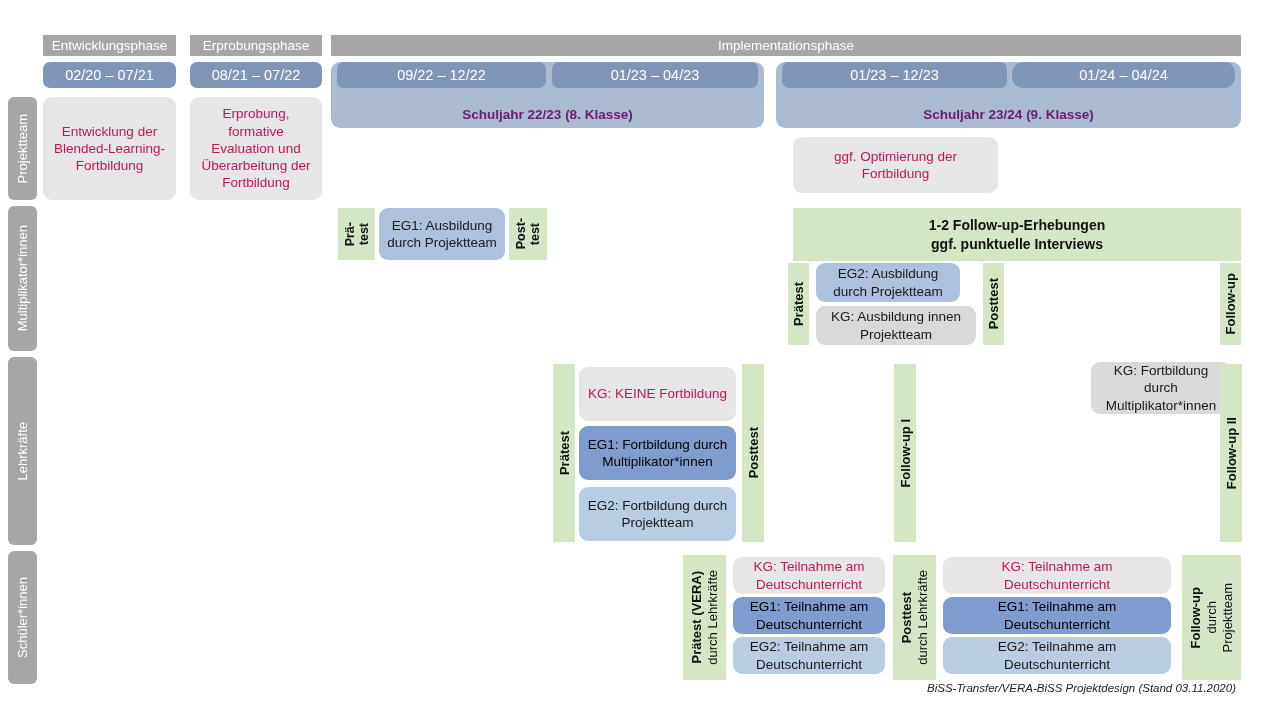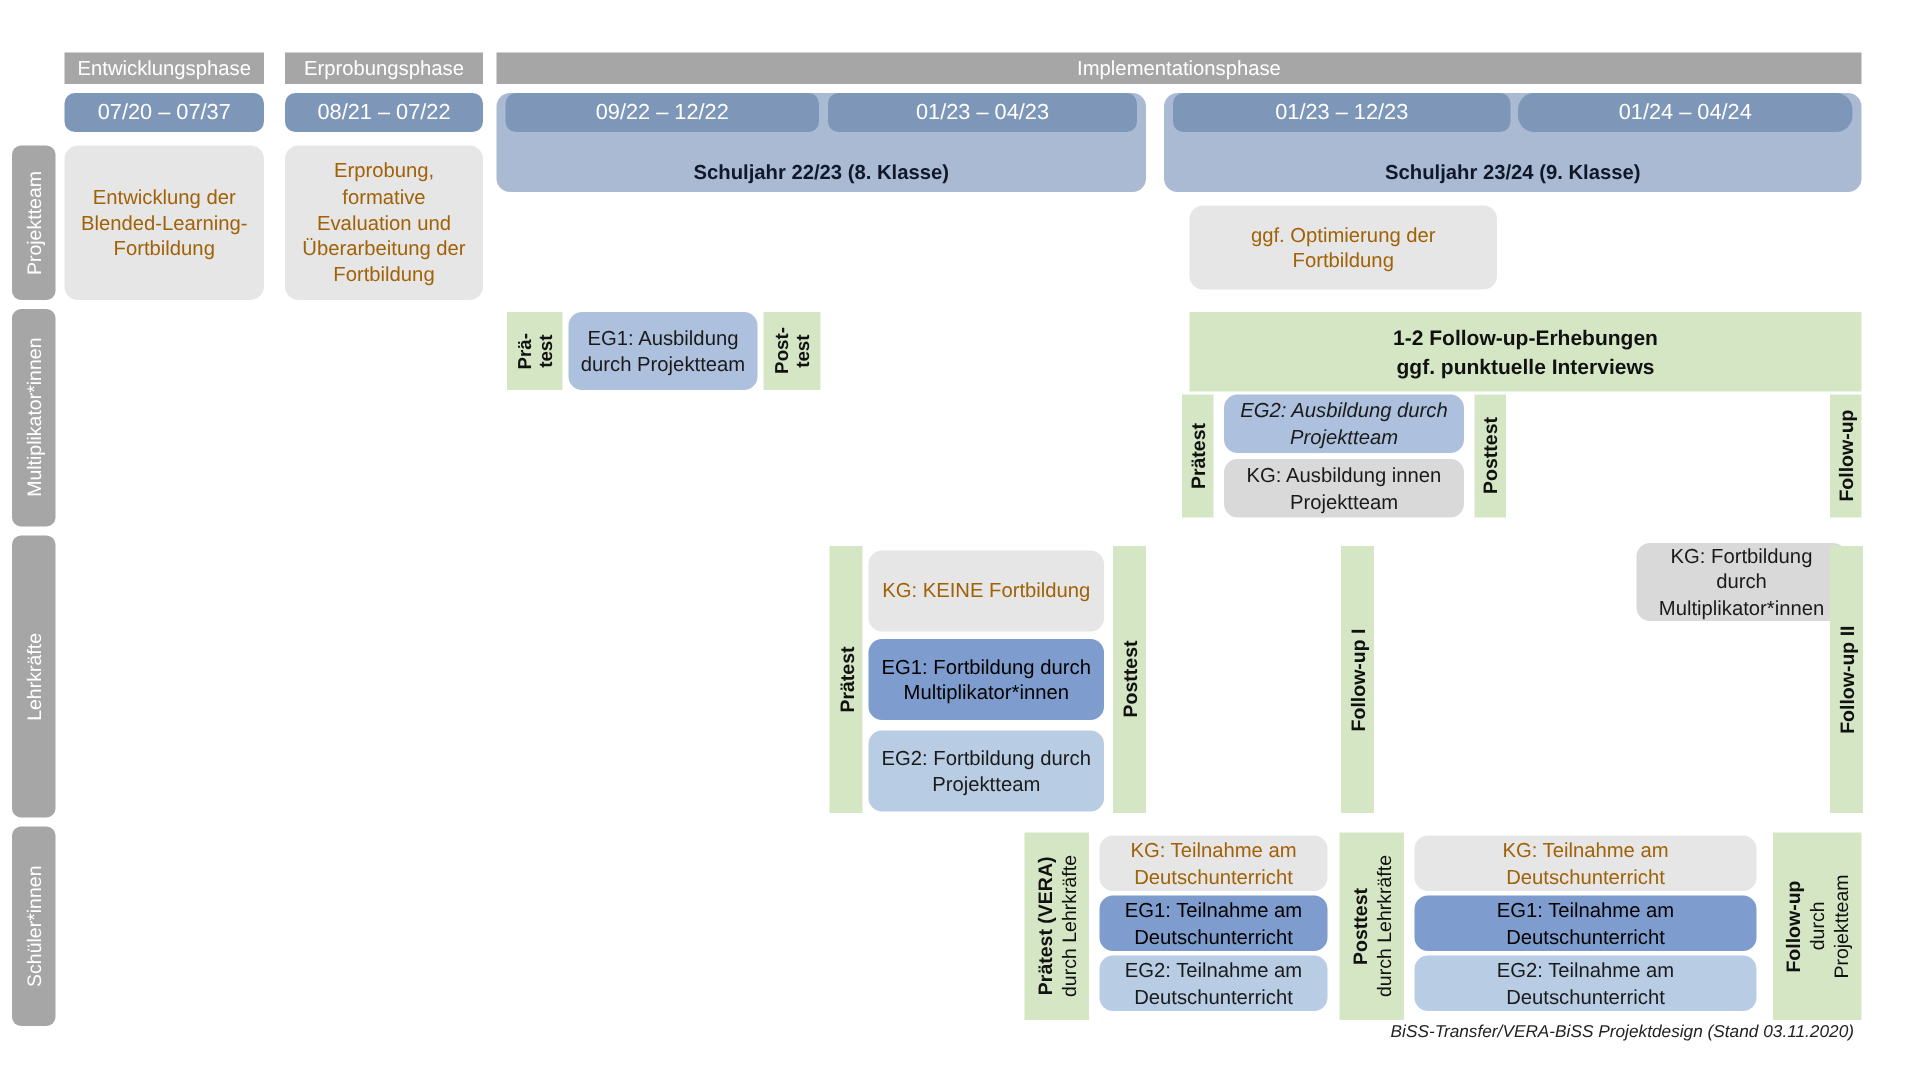--- a/index.html
+++ b/index.html
@@ -25,21 +25,21 @@
   
   .period{
     background:#7e97b8;color:#ffffff;
     border-radius:7px;
     font-size:14.5px;
     display:flex;align-items:center;justify-content:center;
     height:26px;
   }
   
   .schuljahr{
-    background:#a9bad2;color:#0f172a;
+    background:#a9bad2;color:#701a75;
     border-radius:9px;
     font-size:13.5px;font-weight:bold;
     display:flex;align-items:flex-end;justify-content:center;
     padding-bottom:6px;
   }
 
   
   .rowlabel{
     background:#a6a6a6;color:#ffffff;
     border-radius:6px;
@@ -54,21 +54,21 @@
 
   
   .box{
     border-radius:9px;
     display:flex;align-items:center;justify-content:center;
     text-align:center;
     font-size:13.5px;
     line-height:1.28;
     padding:2px 6px;
   }
-  .box-gray   {background:#e6e6e6;color:#a16207;}
+  .box-gray   {background:#e6e6e6;color:#be185d;}
   .box-gray2  {background:#d9d9d9;color:#1a1a1a;}
   .box-blue-lt{background:#adc0dd;color:#1a1a1a;}
   .box-blue-md{background:#7e9ccd;color:#000000;}
   .box-blue-pale{background:#b8cce4;color:#1a1a1a;}
 
   
   .green{
     background:#d5e6c4;
     display:flex;align-items:center;justify-content:center;
   }
@@ -121,21 +121,21 @@
     <span>Entwicklungsphase</span>
   </div>
   <div class="abs phasebar" style="left:190px;top:35px;width:132px;">
     <span>Erprobungsphase</span>
   </div>
   <div class="abs phasebar" style="left:331px;top:35px;width:910px;">
     <span>Implementationsphase</span>
   </div>
 
   <div class="abs period" style="left:43px;top:62px;width:133px;">
-    <span>07/20 – 07/37</span>
+    <span>02/20 – 07/21</span>
   </div>
   <div class="abs period" style="left:190px;top:62px;width:132px;">
     <span>08/21 – 07/22</span>
   </div>
 
   <div class="abs schuljahr" style="left:331px;top:62px;width:433px;height:66px;">
     <span>Schuljahr 22/23 (8. Klasse)</span>
   </div>
   <div class="abs period" style="left:337px;top:62px;width:209px;">
     <span>09/22 – 12/22</span>
@@ -196,21 +196,21 @@
   <div class="abs green-banner" style="left:793px;top:208px;width:448px;height:53px;">
     <div>
       <div>1-2 Follow-up-Erhebungen</div>
       <div>ggf. punktuelle Interviews</div>
     </div>
   </div>
 
   <div class="abs green" style="left:788px;top:263px;width:21px;height:82px;">
     <span class="vt">Prätest</span>
   </div>
-  <div class="abs box box-blue-lt" style="left:816px;top:263px;width:160px;height:39px;font-style:italic;">
+  <div class="abs box box-blue-lt" style="left:816px;top:263px;width:144px;height:39px;">
     <span>EG2:  Ausbildung durch Projektteam</span>
   </div>
   <div class="abs box box-gray2" style="left:816px;top:306px;width:160px;height:39px;">
     <span>KG: Ausbildung innen Projektteam</span>
   </div>
   <div class="abs green" style="left:983px;top:263px;width:21px;height:82px;">
     <span class="vt">Posttest</span>
   </div>
   <div class="abs green" style="left:1220px;top:263px;width:21px;height:82px;">
     <span class="vt">Follow-up</span>

